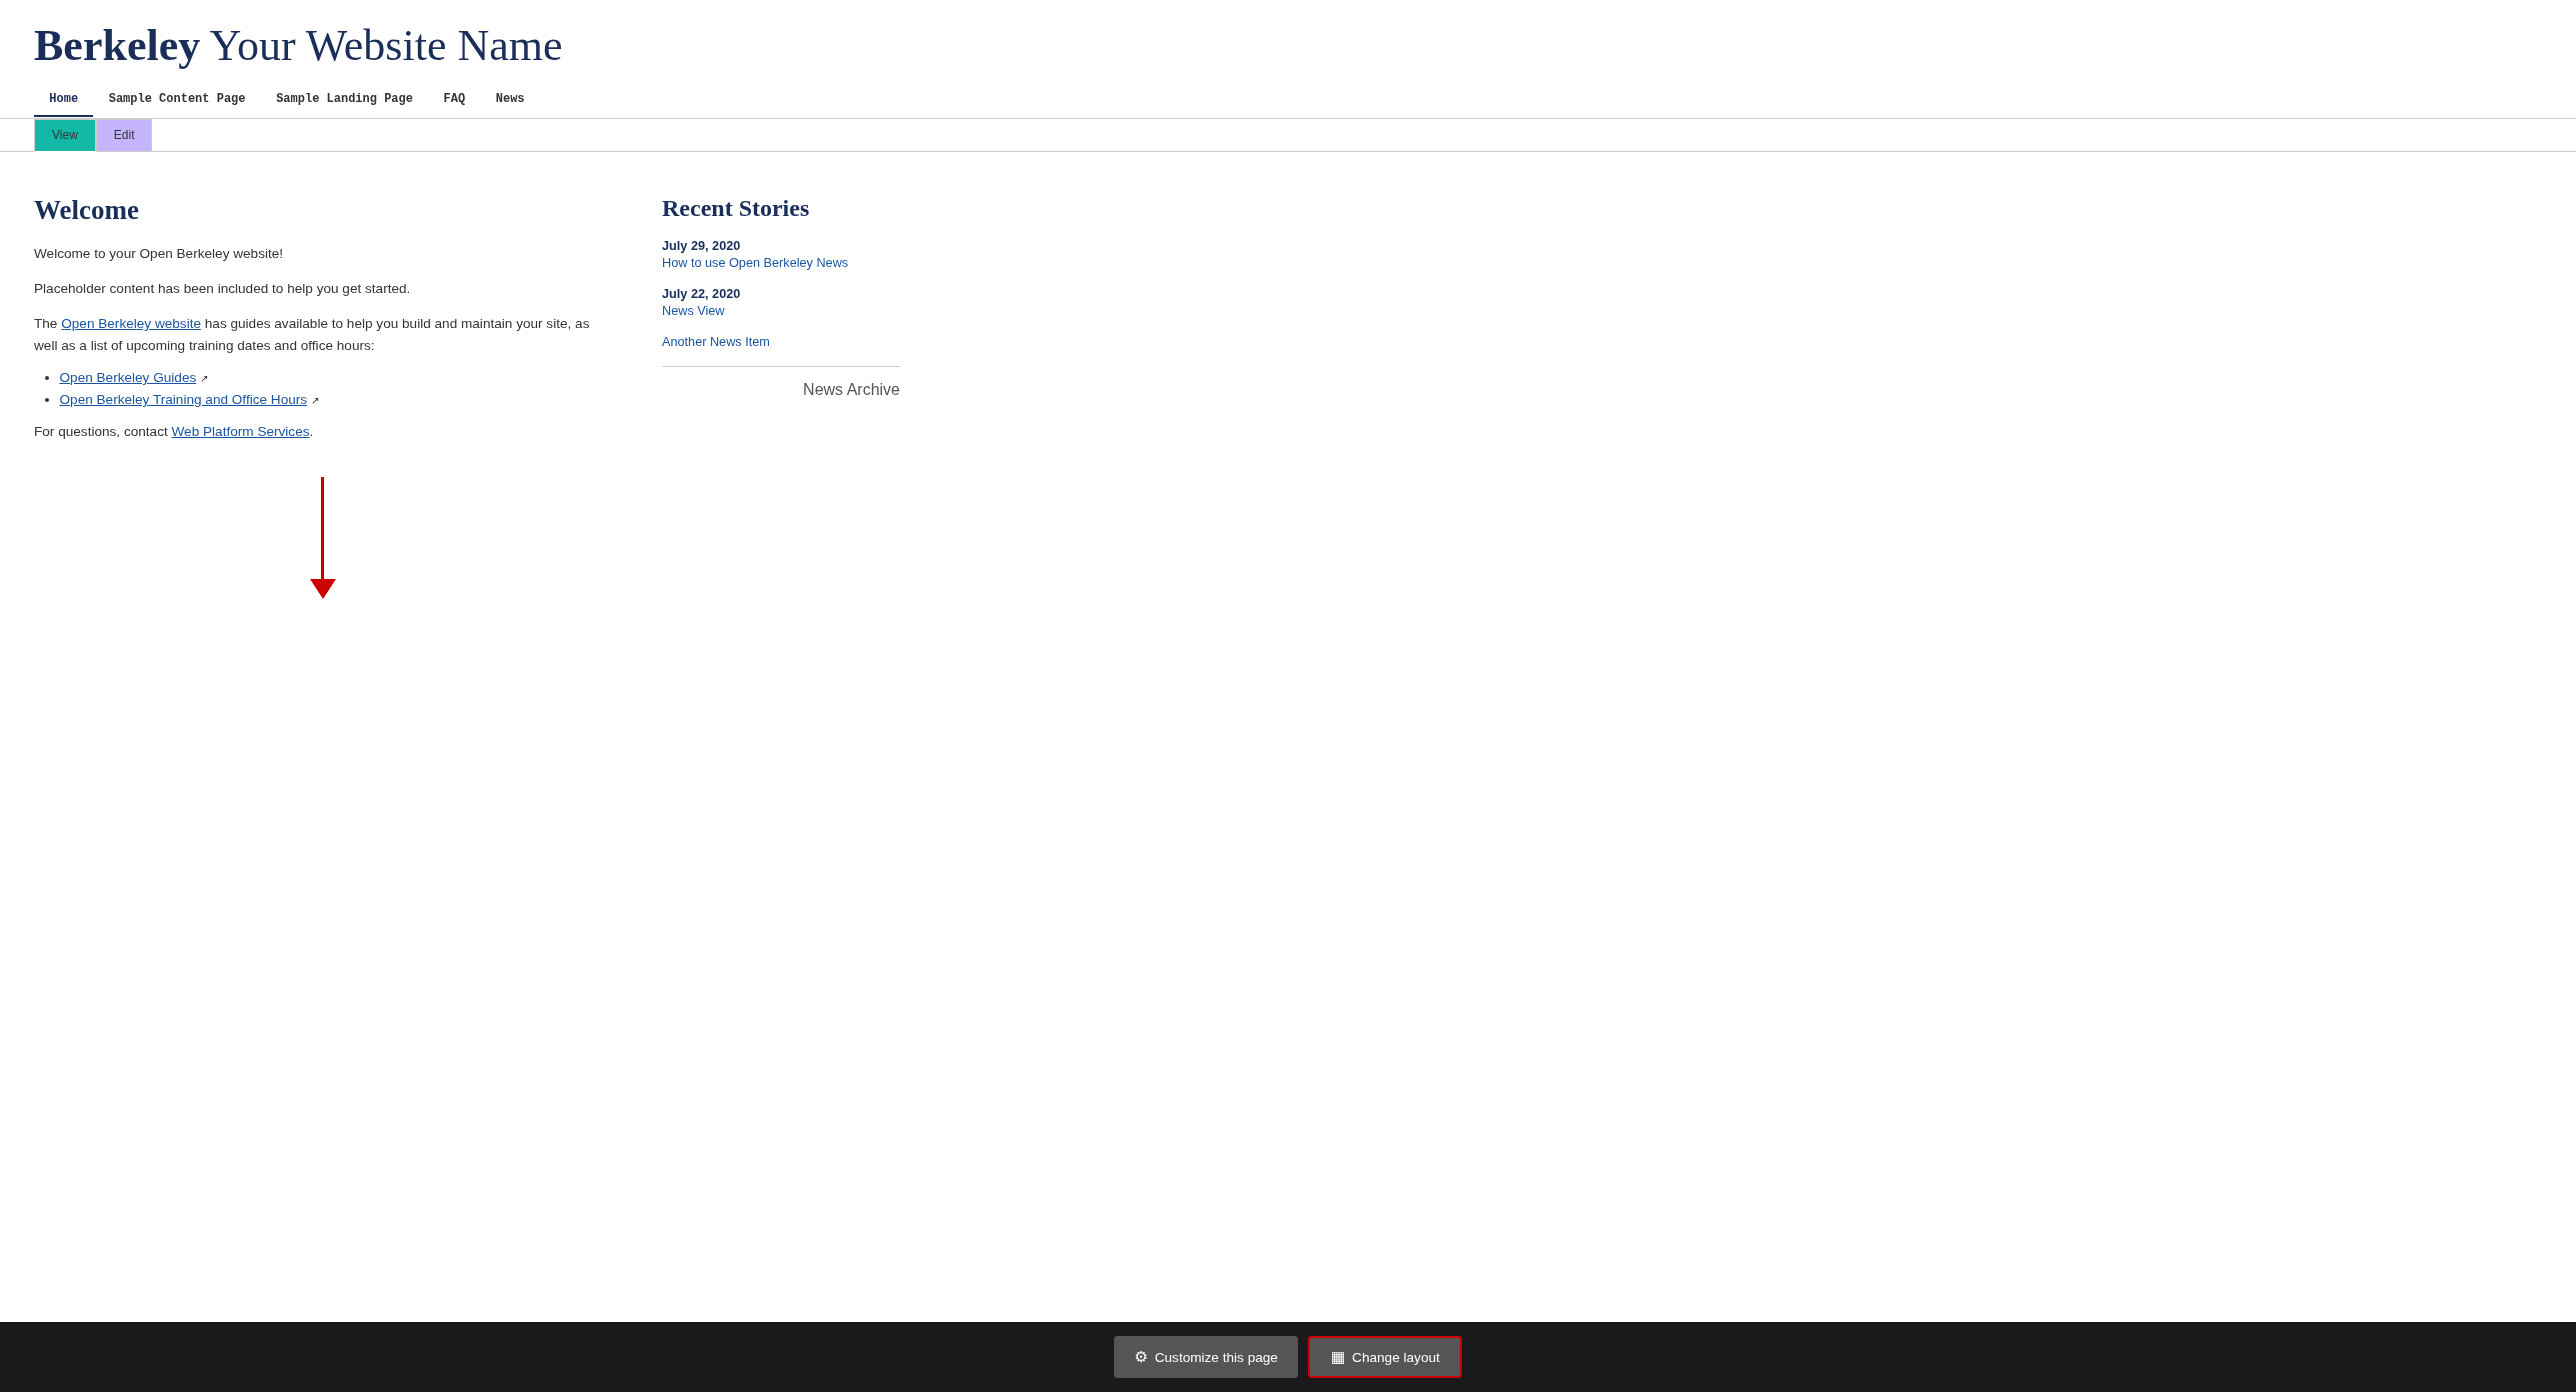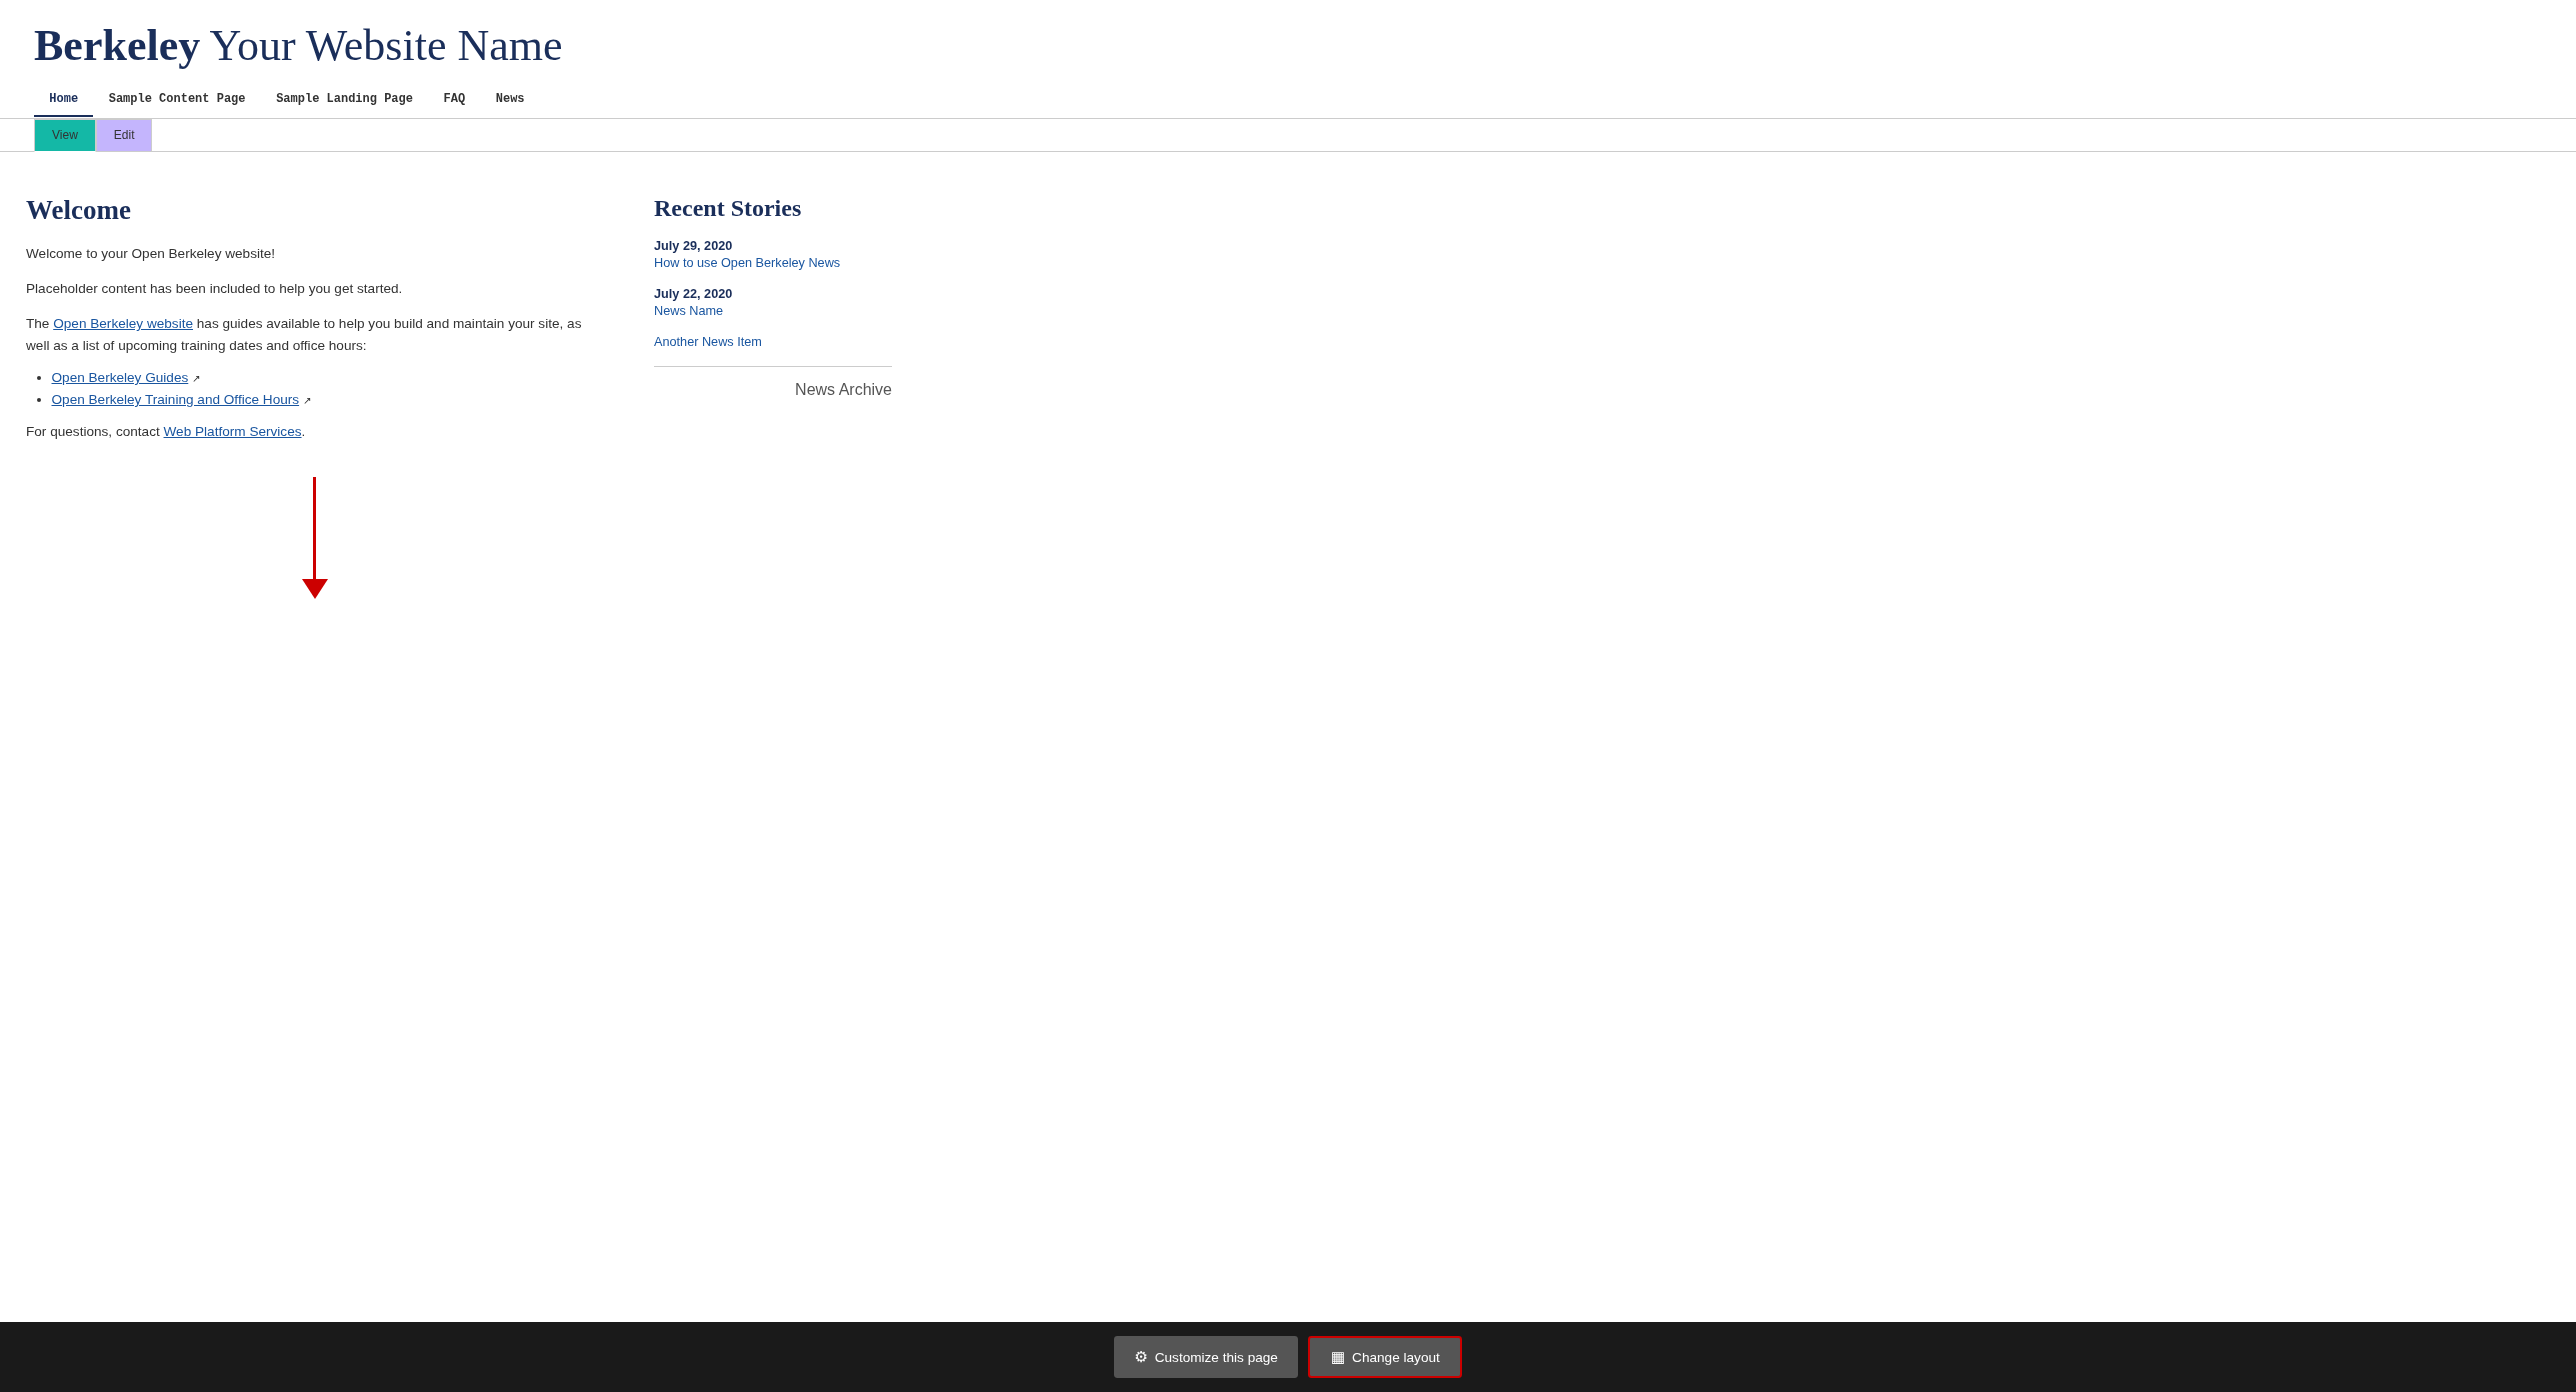--- a/index.html
+++ b/index.html
@@ -16,21 +16,21 @@
     .main-nav li a { display: block; padding: 12px 15.3px; text-decoration: none; color: #333; font-size: 12px; font-weight: 600; font-family: Liberation Mono, monospace; }
     .main-nav li.active a { color: #1a2e5a; border-bottom: 2.5px solid #1a2e5a; padding-bottom: 9.3px; }
 
     
     .page-tabs { display: flex; padding: 0 34px; border-bottom: 0.8px solid #ccc; margin-bottom: 25.5px; }
     .page-tab { padding: 8.5px 17px; font-size: 12px; cursor: pointer; border: 0.8px solid #ccc; border-bottom: none; background: #fff; color: #333; }
     .page-tab.active { background: #14b8a6; border-bottom: 0.8px solid #fff; margin-bottom: -0.8px; }
     .page-tab:not(.active) { background: #c4b5fd; }
 
     
-    .main-content { display: flex; padding: 17px 26px; gap: 51px; }
+    .main-content { display: flex; padding: 17px 34px; gap: 51px; }
 
     
     .content-left { flex: 1; max-width: 577px; }
     .welcome-heading { font-size: 27px; color: #1a2e5a; font-family: Georgia, serif; margin-bottom: 17px; }
     .content-left p { margin-bottom: 13.6px; font-size: 13.6px; line-height: 1.6; color: #333; }
     .content-left a { color: #1a56a0; text-decoration: underline; }
     .content-left ul { margin: 8.5px 0 13.6px 25.5px; }
     .content-left ul li { margin-bottom: 6.8px; }
     .content-left ul li a { color: #1a56a0; text-decoration: underline; }
 
@@ -124,21 +124,21 @@
   <div class="content-right">
     <h3 class="recent-stories-heading">Recent Stories</h3>
 
     <div class="story-group">
       <div class="story-date">July 29, 2020</div>
       <a href="#" class="story-link">How to use Open Berkeley News</a>
     </div>
 
     <div class="story-group">
       <div class="story-date">July 22, 2020</div>
-      <a href="#" class="story-link">News Name</a>
+      <a href="#" class="story-link">News View</a>
     </div>
 
     <div class="story-group">
       <a href="#" class="story-link">Another News Item</a>
     </div>
 
     <div class="news-archive-section">
       <a href="#" class="news-archive-link">News Archive</a>
     </div>
   </div>

